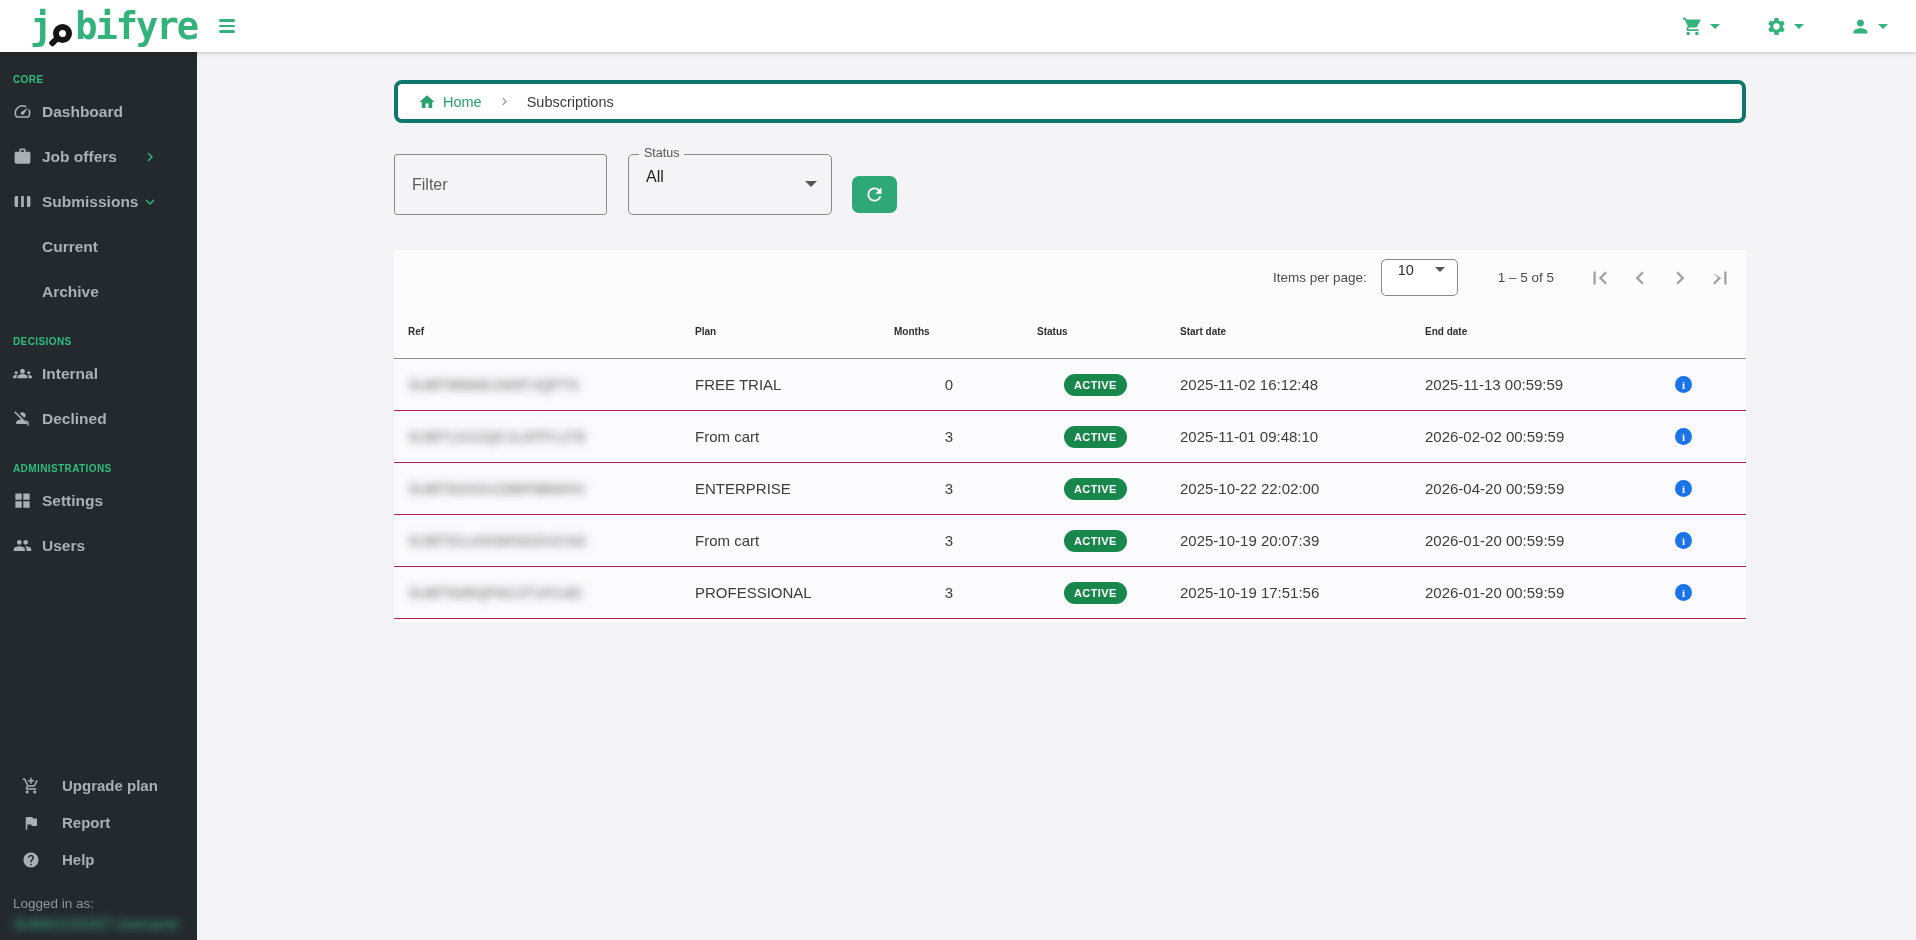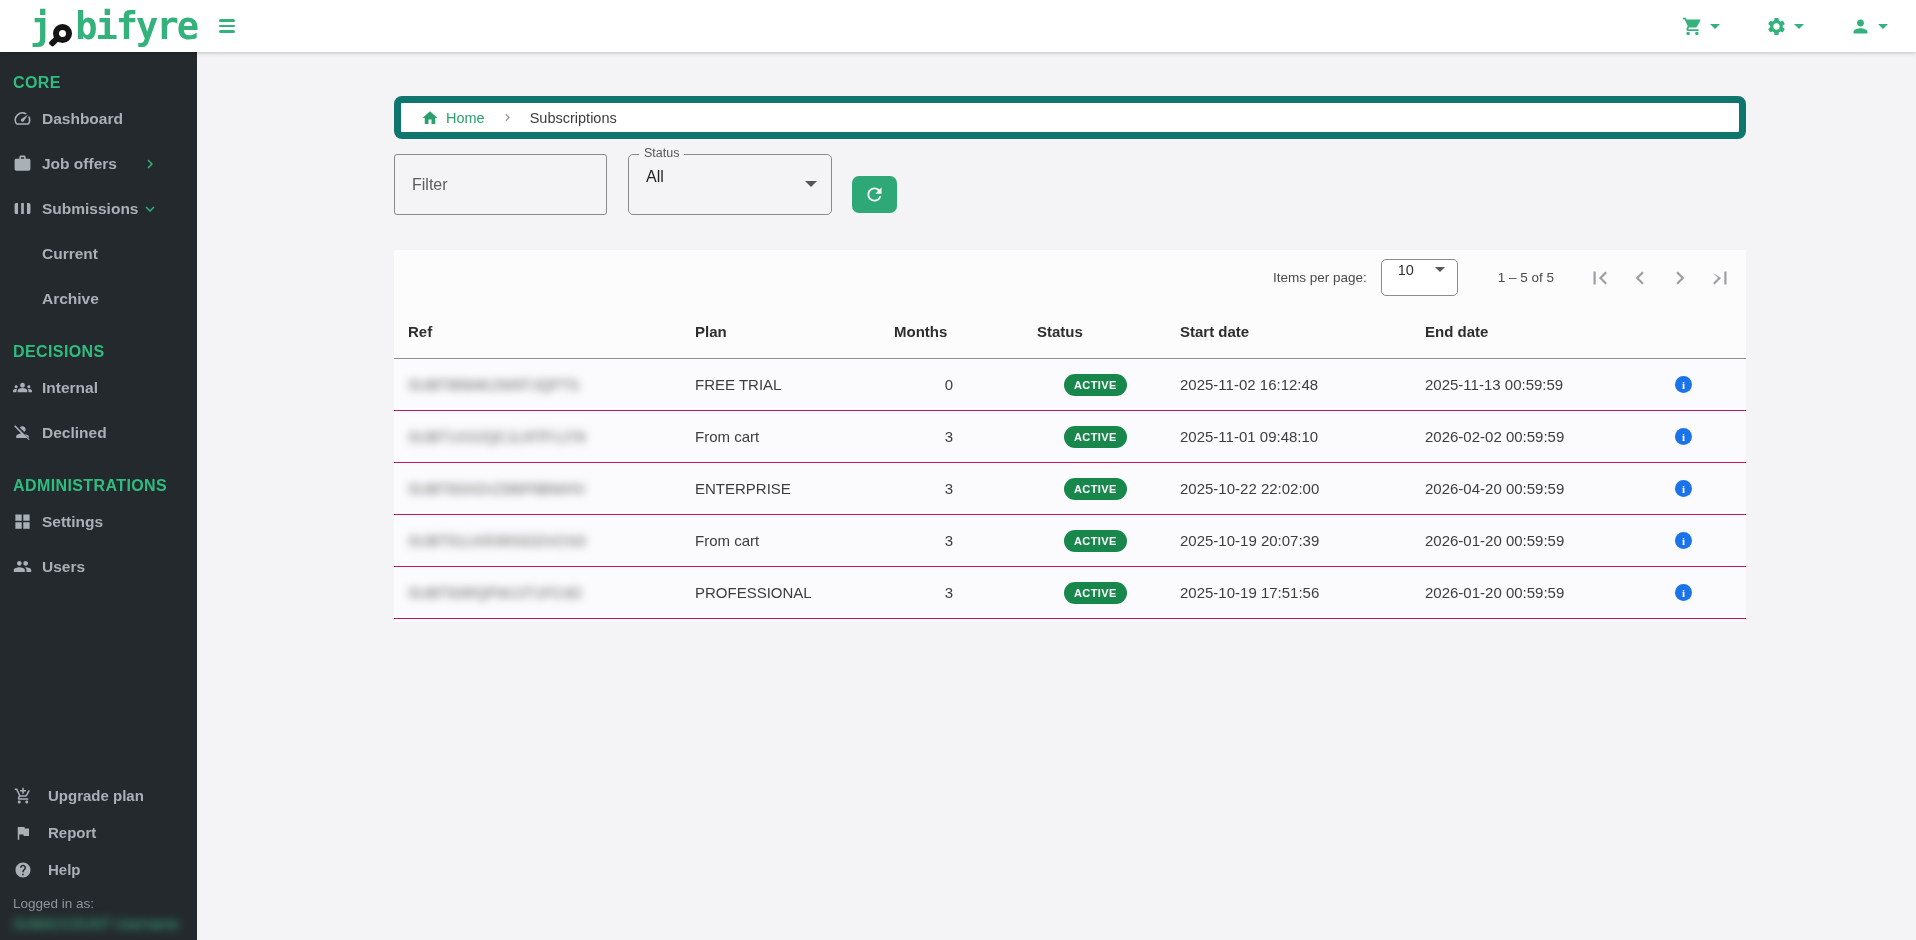--- a/index.html
+++ b/index.html
@@ -24,37 +24,37 @@
     left:-7px;bottom:-10px;transform:rotate(45deg);border-radius:2px}
   .hamburger{margin-left:18px;display:flex;flex-direction:column;gap:3px;cursor:pointer;padding:4px}
   .hamburger i{display:block;width:16px;height:2.5px;background:var(--accent);border-radius:2px}
   .nav-menus{margin-left:auto;margin-right:28px;display:flex;gap:46px;align-items:center}
   .nav-menu{display:flex;align-items:center;gap:7px;color:var(--accent);cursor:pointer}
   .caret{width:0;height:0;border-left:5px solid transparent;border-right:5px solid transparent;
     border-top:5px solid var(--accent)}
   
   .sidebar{position:absolute;top:52px;left:0;width:197px;bottom:0;background:var(--sidebar-bg);
     color:#a9b0b6;overflow:hidden}
-  .side-section-title{color:#2fbd7f;font-size:16px;font-weight:bold;letter-spacing:.4px;
+  .side-section-title{color:#2fbd7f;font-size:10px;font-weight:bold;letter-spacing:.4px;
     padding-left:13px;margin-top:22px;margin-bottom:4px}
   .side-item{height:45px;display:flex;align-items:center;padding-left:13px;padding-right:28px;
     font-size:15.5px;font-weight:bold;color:#a9b0b6;cursor:pointer}
   .side-item svg{margin-right:10px;flex:none}
   .side-item .chev{margin-left:auto;color:var(--accent)}
   .side-subitem{height:45px;display:flex;align-items:center;padding-left:42px;
     font-size:15.5px;font-weight:bold;color:#a9b0b6;cursor:pointer}
   .sidebar-footer{position:absolute;left:0;bottom:4px;width:100%}
-  .footer-item{height:37px;display:flex;align-items:center;gap:16px;padding-left:14px;
+  .footer-item{height:37px;display:flex;gap:22px;padding-left:22px;
     font-size:15px;font-weight:bold;color:#a9b0b6;cursor:pointer}
   .logged-label{padding:8px 0 0 13px;font-size:13.5px;color:#8d969c}
   .logged-user{padding:5px 0 4px 13px;font-size:14px;color:#3cbd85}
   .blurred{filter:blur(4px);user-select:none}
   
-  .breadcrumb-card{position:absolute;left:394px;top:96px;width:1352px;height:43px;background:#fff;
-    border:7px solid #0f766e;border-radius:8px;display:flex;align-items:center;
+  .breadcrumb-card{position:absolute;left:394px;top:80px;width:1352px;height:43px;background:#fff;
+    border:4px solid #0f766e;border-radius:8px;display:flex;align-items:center;
     padding-left:20px;font-size:14.5px;color:#454545}
   .bc-home{display:flex;align-items:center;gap:7px;color:#2aa06c;cursor:pointer}
   .bc-sep{color:#9a9a9a;margin:0 15px;display:flex;align-items:center}
   .bc-current{color:#3c3c3c}
   .filter-input{position:absolute;left:394px;top:154px;width:213px;height:61px;
     border:1px solid #8a8a8a;border-radius:3px;background:transparent;outline:none;
     padding-left:17px;font-size:16px;color:#333;font-family:"Liberation Sans",sans-serif}
   .filter-input::placeholder{color:#5c5c5c;opacity:1}
   .status-field{position:absolute;left:628px;top:154px;width:204px;height:61px;
     border:1px solid #8a8a8a;border-radius:5px;cursor:pointer}
@@ -74,21 +74,21 @@
   .page-size-select{width:77px;height:37px;border:1px solid #8a8a8a;border-radius:5px;
     display:flex;align-items:center;justify-content:space-between;padding:0 12px 16px 16px;
     margin-left:14px;font-size:14.5px;color:#2f2f2f;cursor:pointer;background:#fff}
   .page-size-select .tri{border-top-width:5px;border-left-width:5px;border-right-width:5px}
   .pg-range{margin-left:40px}
   .pg-buttons{margin-left:26px;display:flex}
   .pg-btn{width:40px;height:40px;display:flex;align-items:center;justify-content:center;
     background:none;border:none;color:#9d9da1;cursor:default;padding:0}
   .thead,.trow{display:grid;grid-template-columns:287px 199px 143px 143px 245px 250px 1fr;
     padding-left:14px;align-items:center}
-  .thead{height:54px;font-weight:bold;font-size:15px;color:#2e2e2e;border-bottom:1px solid #8f8f8f}
+  .thead{height:54px;font-weight:bold;font-size:10px;color:#2e2e2e;border-bottom:1px solid #8f8f8f}
   .trow{height:52px;font-size:15px;color:#3d3d3d;border-bottom:1px solid #be185d;background:#fbfbfd}
   .ref-cell{color:#5a5a5a}
   .months-cell{width:110px;text-align:center}
   .badge{display:inline-block;background:var(--badge);color:#fff;font-size:11px;font-weight:bold;
     padding:5px 10px;border-radius:12px;letter-spacing:.4px;margin-left:27px;width:max-content}
   .info-btn{width:17px;height:17px;border-radius:50%;background:var(--info);color:#fff;border:none;
     font-size:11px;font-weight:bold;font-family:"Liberation Serif",serif;display:flex;
     align-items:center;justify-content:center;cursor:pointer;padding:0}
 </style>
 </head>

